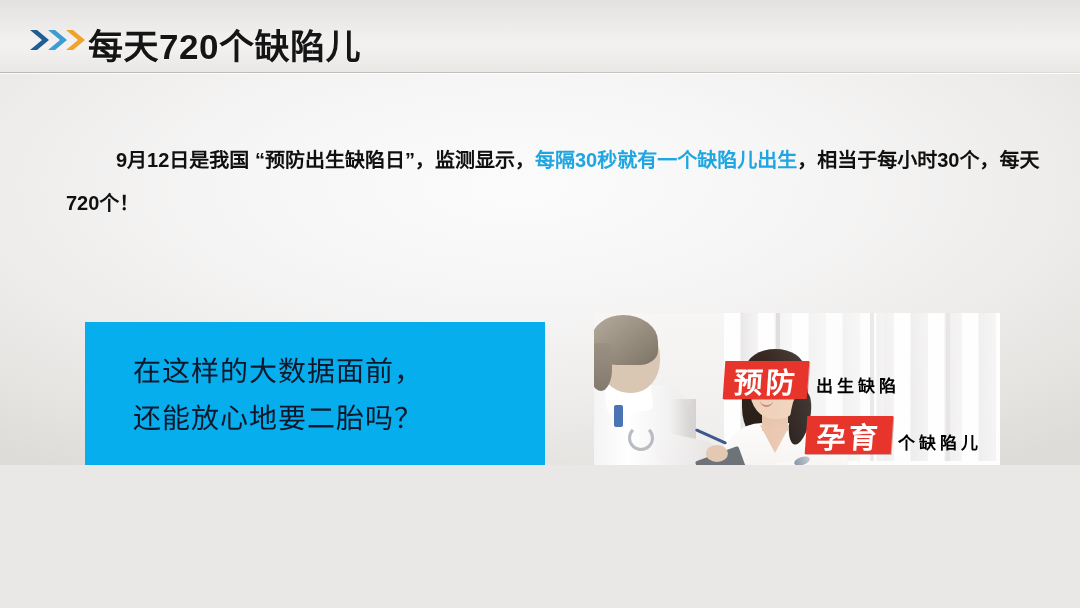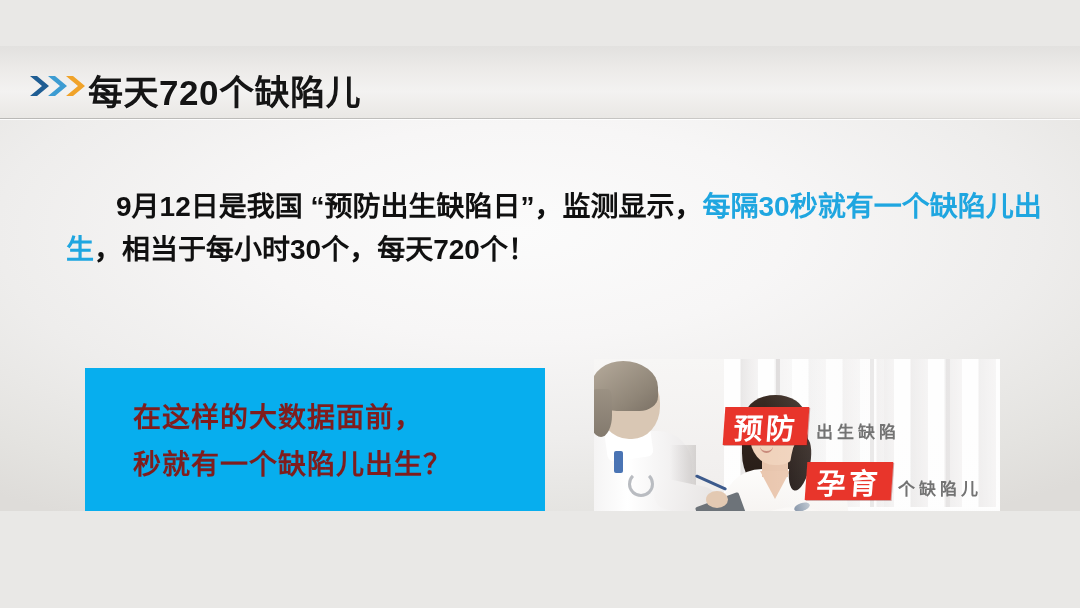--- a/index.html
+++ b/index.html
@@ -20,21 +20,20 @@
     width: 1080px;
     height: 465px;
     background:
       radial-gradient(ellipse 78% 72% at 48% 40%,
         #fbfbfb 0%,
         #f7f6f6 32%,
         #eeedec 62%,
         #e4e3e0 86%,
         #dedcd9 100%);
     overflow: hidden;
-    margin-top: 46px;
   }
 
   
   #header {
     position: absolute;
     left: 0;
     top: 0;
     width: 1080px;
     height: 73px;
     background: linear-gradient(to bottom,
@@ -79,21 +78,21 @@
     white-space: nowrap;
     text-shadow: 0 1px 0 rgba(255,255,255,0.55);
   }
 
   
   #paragraph {
     position: absolute;
     left: 66px;
     top: 139px;
     width: 992px;
-    font-size: 28px;
+    font-size: 20px;
     font-weight: bold;
     line-height: 43px;
     color: #101010;
     text-indent: 50px;
     letter-spacing: 0px;
   }
   .hl-blue {
     color: #1fa6e0;
   }
 
@@ -102,24 +101,24 @@
     position: absolute;
     left: 85px;
     top: 322px;
     width: 460px;
     height: 205px;
     background: #07aeee;
     box-sizing: border-box;
     padding: 26px 0 0 48px;
   }
   .callout-line {
-    color: #7f1d1d;
+    color: #0f172a;
     font-size: 28px;
     line-height: 47px;
-    font-weight: bold;
+    font-weight: normal;
     white-space: nowrap;
     letter-spacing: 1px;
   }
 
   
   #photo {
     position: absolute;
     left: 594px;
     top: 313px;
     width: 406px;
@@ -368,21 +367,21 @@
     font-size: 29px;
     transform: skewX(-4deg);
   }
   #red-box-2 {
     left: 212px; top: 103px; width: 86px; height: 38px;
     font-size: 29px;
     transform: skewX(-4deg);
   }
   .red-text {
     position: absolute;
-    color: #737373;
+    color: #000000;
     font-weight: bold;
     letter-spacing: 4px;
     white-space: nowrap;
   }
   #red-text-1 {
     left: 222px; top: 59px;
     font-size: 17px;
   }
   #red-text-2 {
     left: 304px; top: 116px;
@@ -413,21 +412,21 @@
 
     <div id="title">每天720个缺陷儿</div>
   </div>
   <div id="header-rule"></div>
   <div id="header-rule-hi"></div>
 
   <div id="paragraph"><span>9月12日是我国 “预防出生缺陷日”，监测显示，</span><span class="hl-blue">每隔30秒就有一个缺陷儿出生</span><span>，相当于每小时30个，每天720个！</span></div>
 
   <div id="callout">
     <div class="callout-line">在这样的大数据面前，</div>
-    <div class="callout-line">秒就有一个缺陷儿出生？</div>
+    <div class="callout-line">还能放心地要二胎吗？</div>
   </div>
 
   <div id="photo">
     <div id="photo-scene">
 
       <div class="bg-wall"></div>
       <div class="window"></div>
       <div class="window-sheer"></div>
       <div class="window-frame-v" style="left:182px"></div>
       <div class="window-frame-v" style="left:276px"></div>

